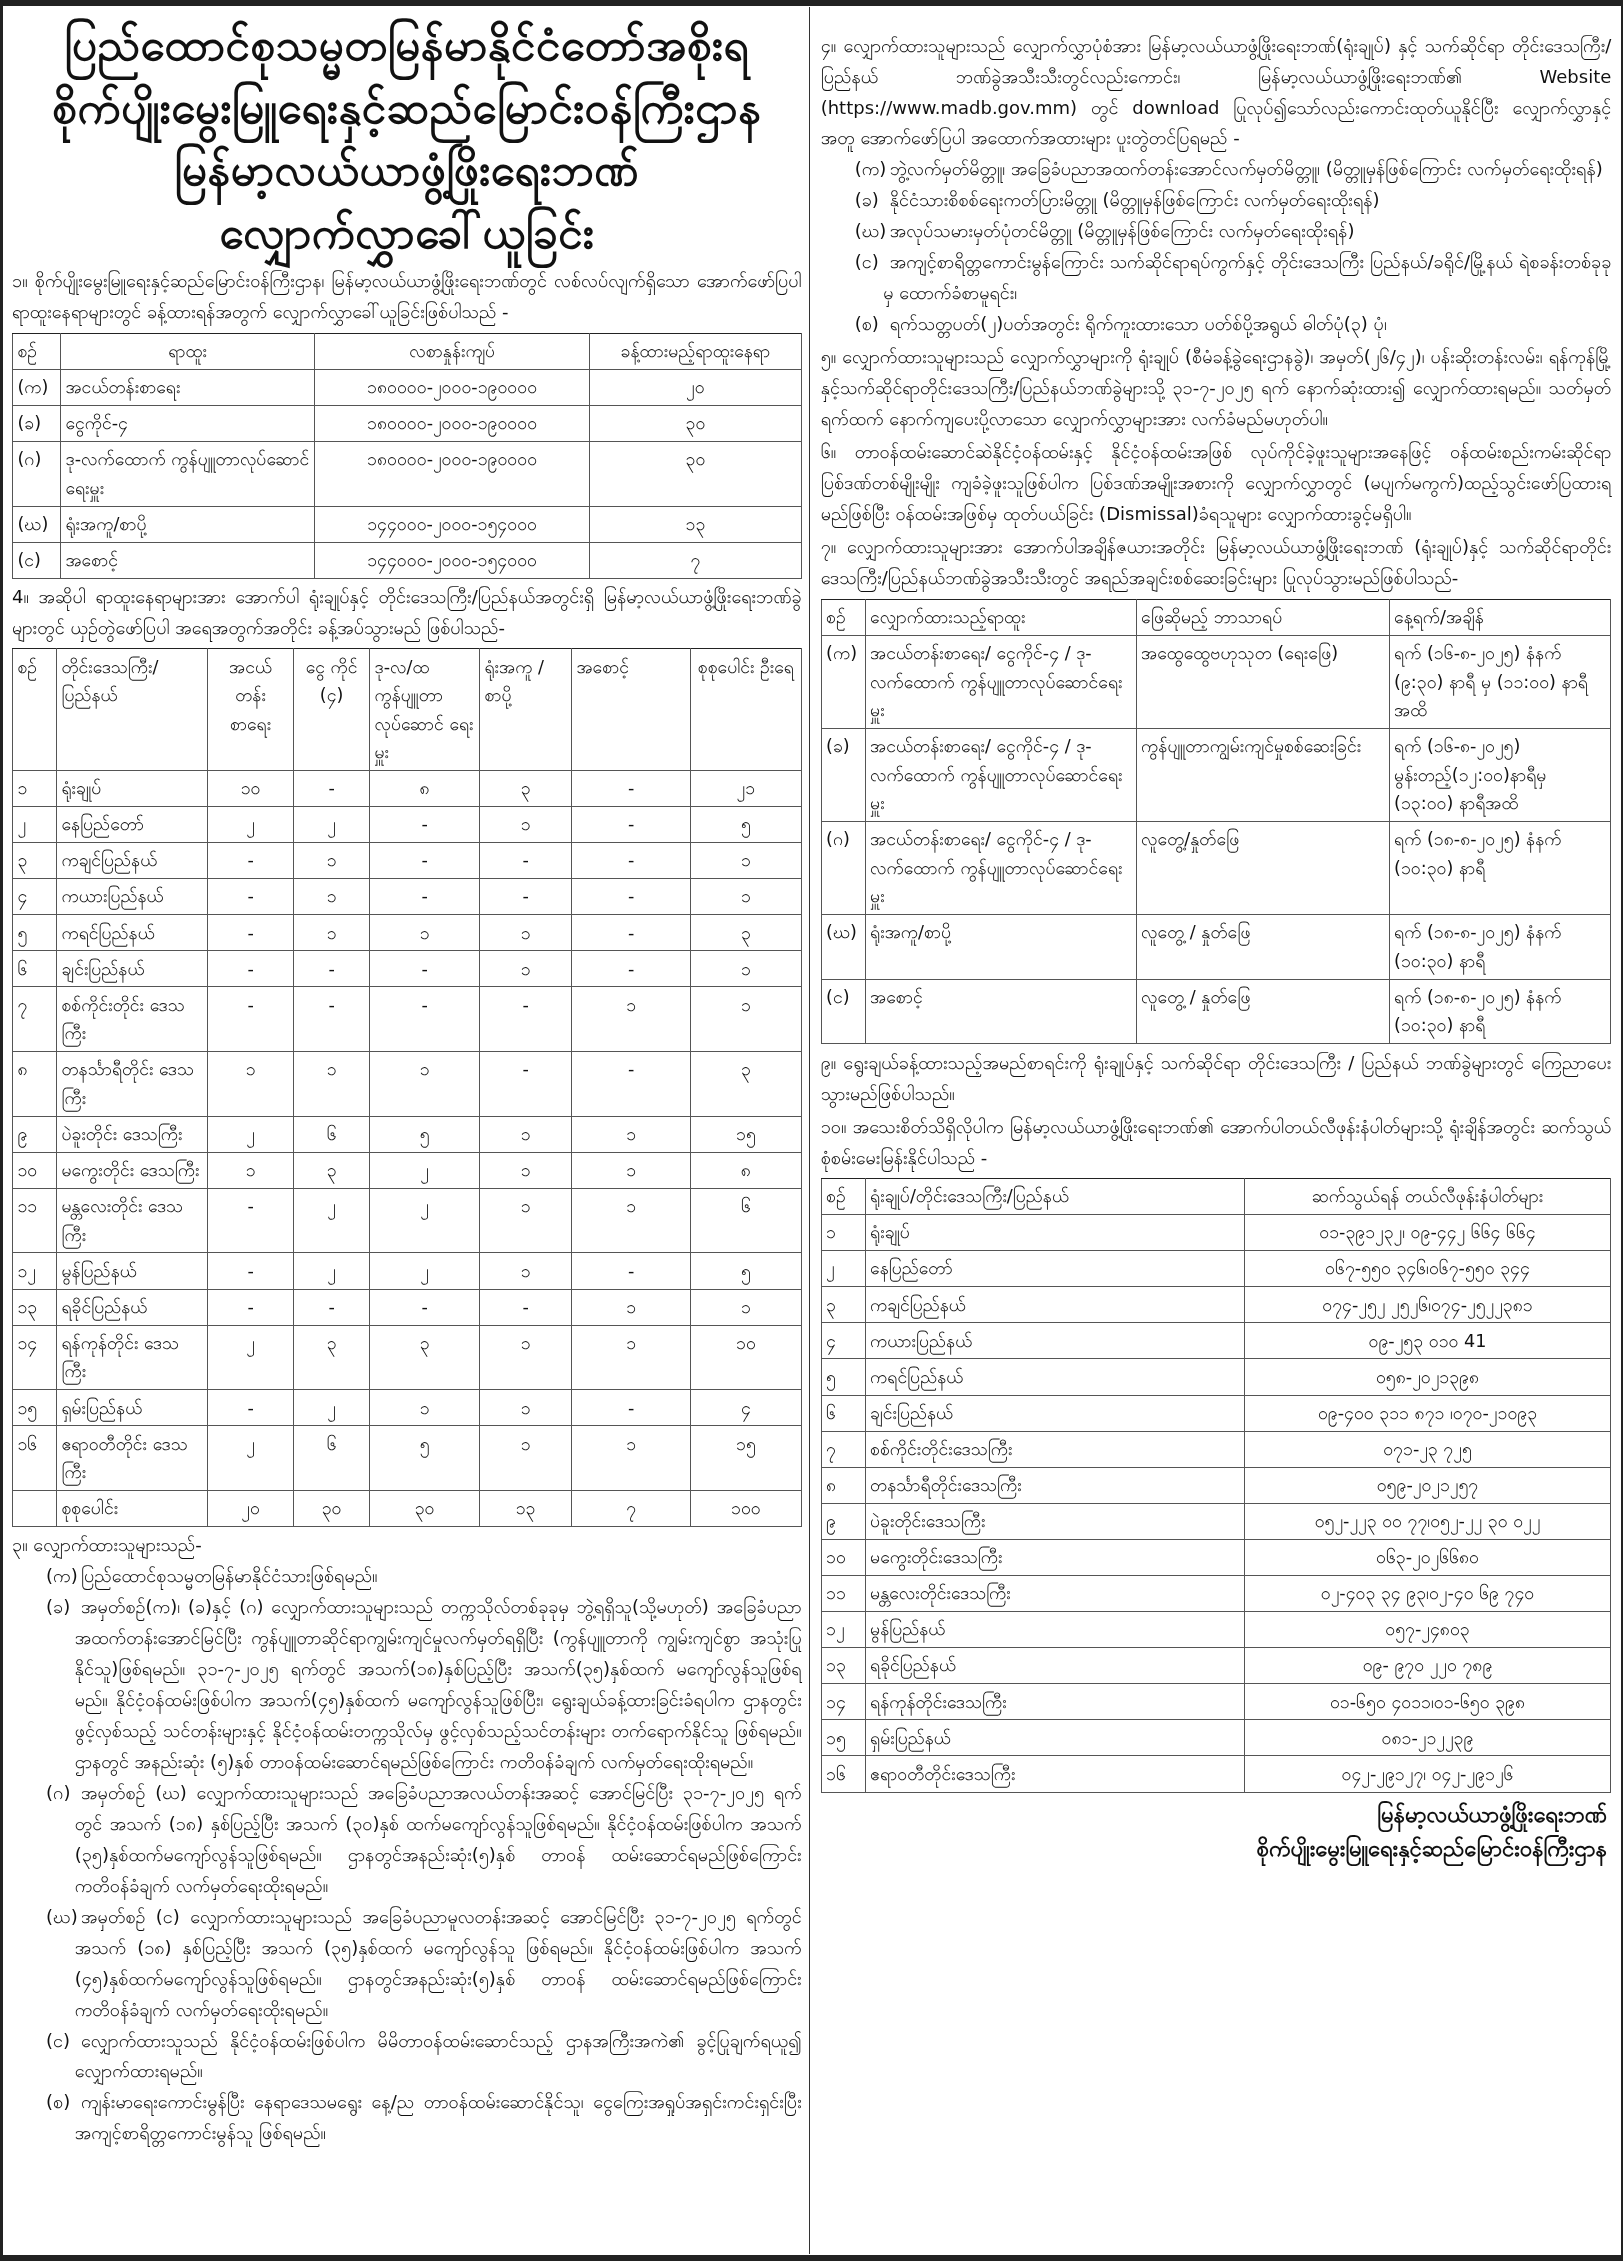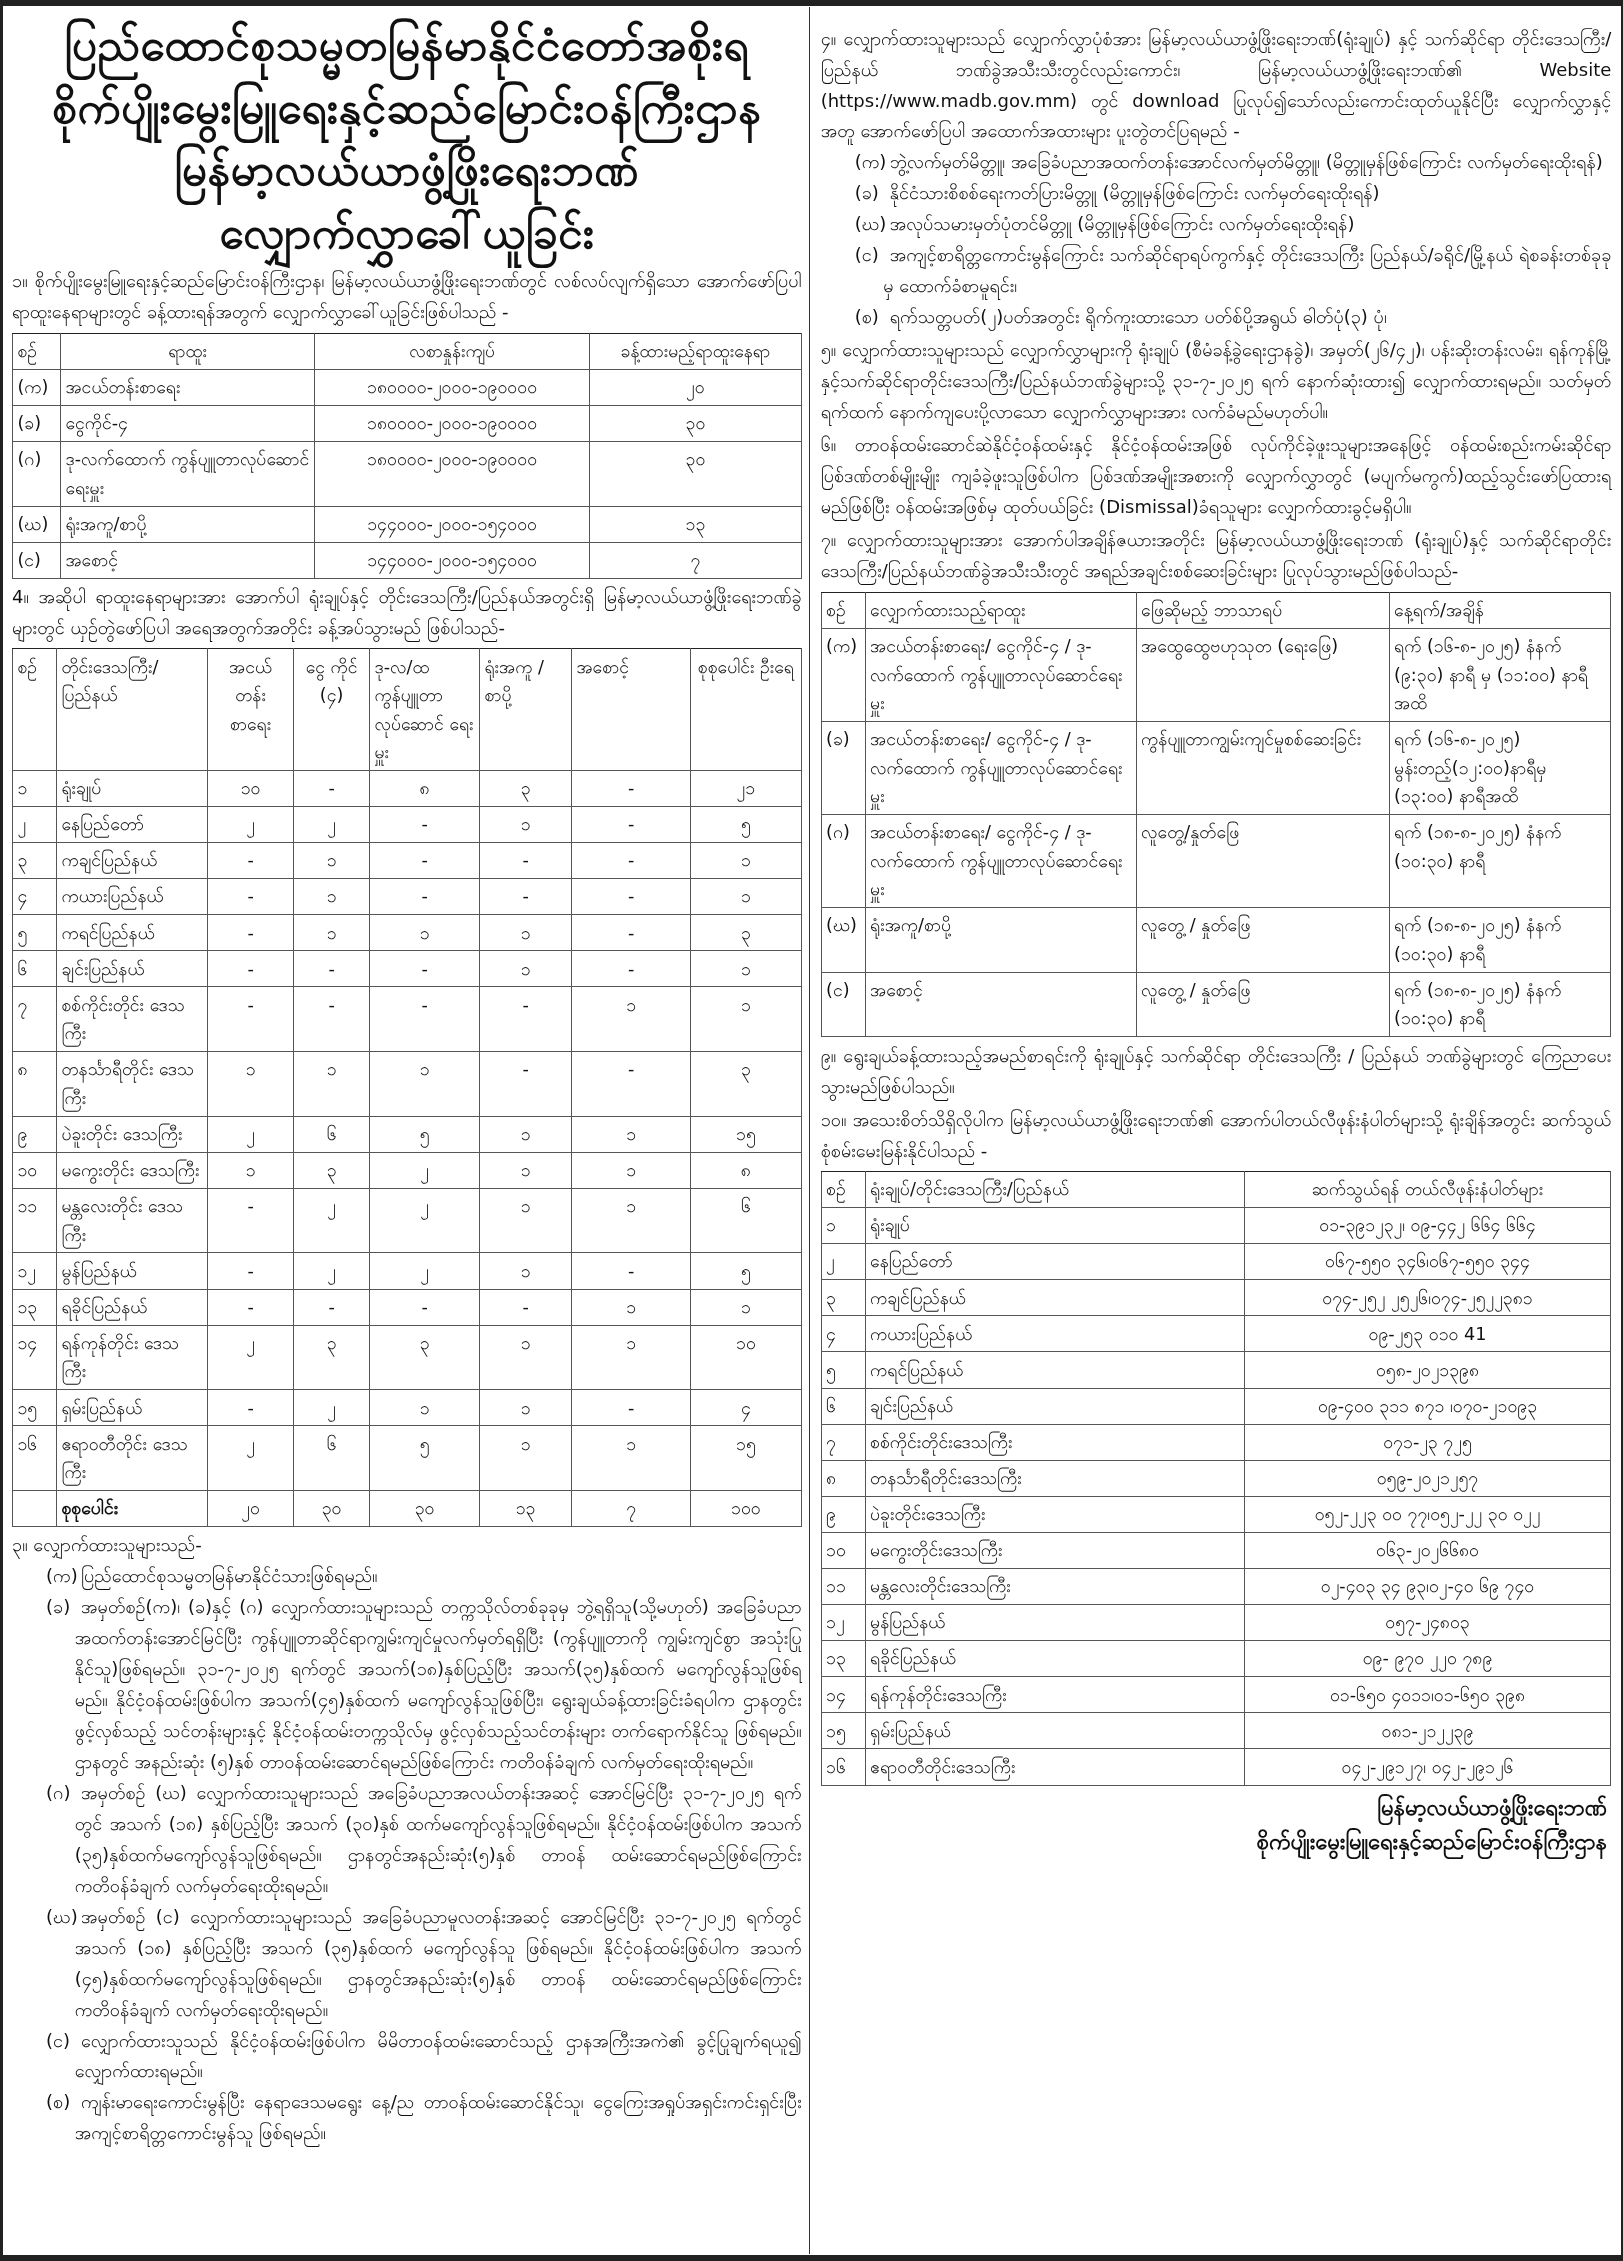--- a/index.html
+++ b/index.html
@@ -11,21 +11,21 @@
   .col-right { left: 813px; width: 806px; padding: 0 7.7px; }
   .title-block { text-align: center; padding-top: 7.7px; }
   .title-line { font-size: 44px; font-weight: bold; line-height: 1.42; letter-spacing: 0.5px; }
   p.para { text-align: justify; margin-top: 2.2px; }
   .sub { padding-left: 34px; text-indent: -28.6px; margin-left: 28.6px; text-align: justify; }
   .sub .mk { display: inline-block; min-width: 35px; text-indent: 0; }
   table { border-collapse: collapse; width: 100%; margin: 4.4px 0 3.3px 0; }
   td, th { border: 1.1px solid #555; vertical-align: top; padding: 3.3px 4.4px; font-weight: normal; text-align: left; font-size: 17.6px; line-height: 1.62; }
   th { border-top: 1.6px solid #222; }
   .c { text-align: center; }
-  .bold { font-weight: bold; }
+  .bold { font-weight: normal; }
   .sign { text-align: right; font-size: 22px; font-weight: bold; line-height: 1.55; margin-top: 5.5px; padding-right: 4.4px; }
 </style>
 </head>
 <body>
 
 <div class="frame"></div>
 
 <div class="col col-left">
   <div class="title-block">
     <div class="title-line">ပြည်ထောင်စုသမ္မတမြန်မာနိုင်ငံတော်အစိုးရ</div>
@@ -269,21 +269,21 @@
       <p class="sub"><span class="mk">(က)</span><span>ပြည်ထောင်စုသမ္မတမြန်မာနိုင်ငံသားဖြစ်ရမည်။</span></p>
       <p class="sub"><span class="mk">(ခ)</span><span>အမှတ်စဉ်(က)၊ (ခ)နှင့် (ဂ) လျှောက်ထားသူများသည် တက္ကသိုလ်တစ်ခုခုမှ ဘွဲ့ရရှိသူ(သို့မဟုတ်) အခြေခံပညာအထက်တန်းအောင်မြင်ပြီး ကွန်ပျူတာဆိုင်ရာကျွမ်းကျင်မှုလက်မှတ်ရရှိပြီး (ကွန်ပျူတာကို ကျွမ်းကျင်စွာ အသုံးပြုနိုင်သူ)ဖြစ်ရမည်။ ၃၁-၇-၂၀၂၅ ရက်တွင် အသက်(၁၈)နှစ်ပြည့်ပြီး အသက်(၃၅)နှစ်ထက် မကျော်လွန်သူဖြစ်ရမည်။ နိုင်ငံ့ဝန်ထမ်းဖြစ်ပါက အသက်(၄၅)နှစ်ထက် မကျော်လွန်သူဖြစ်ပြီး၊ ရွေးချယ်ခန့်ထားခြင်းခံရပါက ဌာနတွင်းဖွင့်လှစ်သည့် သင်တန်းများနှင့် နိုင်ငံ့ဝန်ထမ်းတက္ကသိုလ်မှ ဖွင့်လှစ်သည့်သင်တန်းများ တက်ရောက်နိုင်သူ ဖြစ်ရမည်။ ဌာနတွင် အနည်းဆုံး (၅)နှစ် တာဝန်ထမ်းဆောင်ရမည်ဖြစ်ကြောင်း ကတိဝန်ခံချက် လက်မှတ်ရေးထိုးရမည်။</span></p>
       <p class="sub"><span class="mk">(ဂ)</span><span>အမှတ်စဉ် (ဃ) လျှောက်ထားသူများသည် အခြေခံပညာအလယ်တန်းအဆင့် အောင်မြင်ပြီး ၃၁-၇-၂၀၂၅ ရက်တွင် အသက် (၁၈) နှစ်ပြည့်ပြီး အသက် (၃၀)နှစ် ထက်မကျော်လွန်သူဖြစ်ရမည်။ နိုင်ငံ့ဝန်ထမ်းဖြစ်ပါက အသက် (၃၅)နှစ်ထက်မကျော်လွန်သူဖြစ်ရမည်။ ဌာနတွင်အနည်းဆုံး(၅)နှစ် တာဝန် ထမ်းဆောင်ရမည်ဖြစ်ကြောင်း ကတိဝန်ခံချက် လက်မှတ်ရေးထိုးရမည်။</span></p>
       <p class="sub"><span class="mk">(ဃ)</span><span>အမှတ်စဉ် (င) လျှောက်ထားသူများသည် အခြေခံပညာမူလတန်းအဆင့် အောင်မြင်ပြီး ၃၁-၇-၂၀၂၅ ရက်တွင် အသက် (၁၈) နှစ်ပြည့်ပြီး အသက် (၃၅)နှစ်ထက် မကျော်လွန်သူ ဖြစ်ရမည်။ နိုင်ငံ့ဝန်ထမ်းဖြစ်ပါက အသက် (၄၅)နှစ်ထက်မကျော်လွန်သူဖြစ်ရမည်။ ဌာနတွင်အနည်းဆုံး(၅)နှစ် တာဝန် ထမ်းဆောင်ရမည်ဖြစ်ကြောင်း ကတိဝန်ခံချက် လက်မှတ်ရေးထိုးရမည်။</span></p>
       <p class="sub"><span class="mk">(င)</span><span>လျှောက်ထားသူသည် နိုင်ငံ့ဝန်ထမ်းဖြစ်ပါက မိမိတာဝန်ထမ်းဆောင်သည့် ဌာနအကြီးအကဲ၏ ခွင့်ပြုချက်ရယူ၍ လျှောက်ထားရမည်။</span></p>
       <p class="sub"><span class="mk">(စ)</span><span>ကျန်းမာရေးကောင်းမွန်ပြီး နေရာဒေသမရွေး နေ့/ည တာဝန်ထမ်းဆောင်နိုင်သူ၊ ငွေကြေးအရှုပ်အရှင်းကင်းရှင်းပြီး အကျင့်စာရိတ္တကောင်းမွန်သူ ဖြစ်ရမည်။</span></p>
     </div>
 </div>
 
 <div class="col col-right">
-  <p class="para" style="margin-top:17px">၄။ လျှောက်ထားသူများသည် လျှောက်လွှာပုံစံအား မြန်မာ့လယ်ယာဖွံ့ဖြိုးရေးဘဏ်(ရုံးချုပ်) နှင့် သက်ဆိုင်ရာ တိုင်းဒေသကြီး/ပြည်နယ် ဘဏ်ခွဲအသီးသီးတွင်လည်းကောင်း၊ မြန်မာ့လယ်ယာဖွံ့ဖြိုးရေးဘဏ်၏ Website (https://www.madb.gov.mm) တွင် download ပြုလုပ်၍သော်လည်းကောင်းထုတ်ယူနိုင်ပြီး လျှောက်လွှာနှင့်အတူ အောက်ဖော်ပြပါ အထောက်အထားများ ပူးတွဲတင်ပြရမည် -</p>
+  <p class="para" style="margin-top:24px">၄။ လျှောက်ထားသူများသည် လျှောက်လွှာပုံစံအား မြန်မာ့လယ်ယာဖွံ့ဖြိုးရေးဘဏ်(ရုံးချုပ်) နှင့် သက်ဆိုင်ရာ တိုင်းဒေသကြီး/ပြည်နယ် ဘဏ်ခွဲအသီးသီးတွင်လည်းကောင်း၊ မြန်မာ့လယ်ယာဖွံ့ဖြိုးရေးဘဏ်၏ Website (https://www.madb.gov.mm) တွင် download ပြုလုပ်၍သော်လည်းကောင်းထုတ်ယူနိုင်ပြီး လျှောက်လွှာနှင့်အတူ အောက်ဖော်ပြပါ အထောက်အထားများ ပူးတွဲတင်ပြရမည် -</p>
   <div id="sec4-items">
       <p class="sub"><span class="mk">(က)</span><span>ဘွဲ့လက်မှတ်မိတ္တူ၊ အခြေခံပညာအထက်တန်းအောင်လက်မှတ်မိတ္တူ၊ (မိတ္တူမှန်ဖြစ်ကြောင်း လက်မှတ်ရေးထိုးရန်)</span></p>
       <p class="sub"><span class="mk">(ခ)</span><span>နိုင်ငံသားစိစစ်ရေးကတ်ပြားမိတ္တူ (မိတ္တူမှန်ဖြစ်ကြောင်း လက်မှတ်ရေးထိုးရန်)</span></p>
       <p class="sub"><span class="mk">(ဃ)</span><span>အလုပ်သမားမှတ်ပုံတင်မိတ္တူ (မိတ္တူမှန်ဖြစ်ကြောင်း လက်မှတ်ရေးထိုးရန်)</span></p>
       <p class="sub"><span class="mk">(င)</span><span>အကျင့်စာရိတ္တကောင်းမွန်ကြောင်း သက်ဆိုင်ရာရပ်ကွက်နှင့် တိုင်းဒေသကြီး ပြည်နယ်/ခရိုင်/မြို့နယ် ရဲစခန်းတစ်ခုခုမှ ထောက်ခံစာမူရင်း၊</span></p>
       <p class="sub"><span class="mk">(စ)</span><span>ရက်သတ္တပတ်(၂)ပတ်အတွင်း ရိုက်ကူးထားသော ပတ်စ်ပို့အရွယ် ဓါတ်ပုံ(၃) ပုံ၊</span></p>
     </div>
   <p class="para">၅။ လျှောက်ထားသူများသည် လျှောက်လွှာများကို ရုံးချုပ် (စီမံခန့်ခွဲရေးဌာနခွဲ)၊ အမှတ်(၂၆/၄၂)၊ ပန်းဆိုးတန်းလမ်း၊ ရန်ကုန်မြို့နှင့်သက်ဆိုင်ရာတိုင်းဒေသကြီး/ပြည်နယ်ဘဏ်ခွဲများသို့ ၃၁-၇-၂၀၂၅ ရက် နောက်ဆုံးထား၍ လျှောက်ထားရမည်။ သတ်မှတ်ရက်ထက် နောက်ကျပေးပို့လာသော လျှောက်လွှာများအား လက်ခံမည်မဟုတ်ပါ။</p>
   <p class="para">၆။ တာဝန်ထမ်းဆောင်ဆဲနိုင်ငံ့ဝန်ထမ်းနှင့် နိုင်ငံ့ဝန်ထမ်းအဖြစ် လုပ်ကိုင်ခဲ့ဖူးသူများအနေဖြင့် ဝန်ထမ်းစည်းကမ်းဆိုင်ရာ ပြစ်ဒဏ်တစ်မျိုးမျိုး ကျခံခဲ့ဖူးသူဖြစ်ပါက ပြစ်ဒဏ်အမျိုးအစားကို လျှောက်လွှာတွင် (မပျက်မကွက်)ထည့်သွင်းဖော်ပြထားရမည်ဖြစ်ပြီး ဝန်ထမ်းအဖြစ်မှ ထုတ်ပယ်ခြင်း (Dismissal)ခံရသူများ လျှောက်ထားခွင့်မရှိပါ။</p>
   <p class="para">၇။ လျှောက်ထားသူများအား အောက်ပါအချိန်ဇယားအတိုင်း မြန်မာ့လယ်ယာဖွံ့ဖြိုးရေးဘဏ် (ရုံးချုပ်)နှင့် သက်ဆိုင်ရာတိုင်းဒေသကြီး/ပြည်နယ်ဘဏ်ခွဲအသီးသီးတွင် အရည်အချင်းစစ်ဆေးခြင်းများ ပြုလုပ်သွားမည်ဖြစ်ပါသည်-</p>

